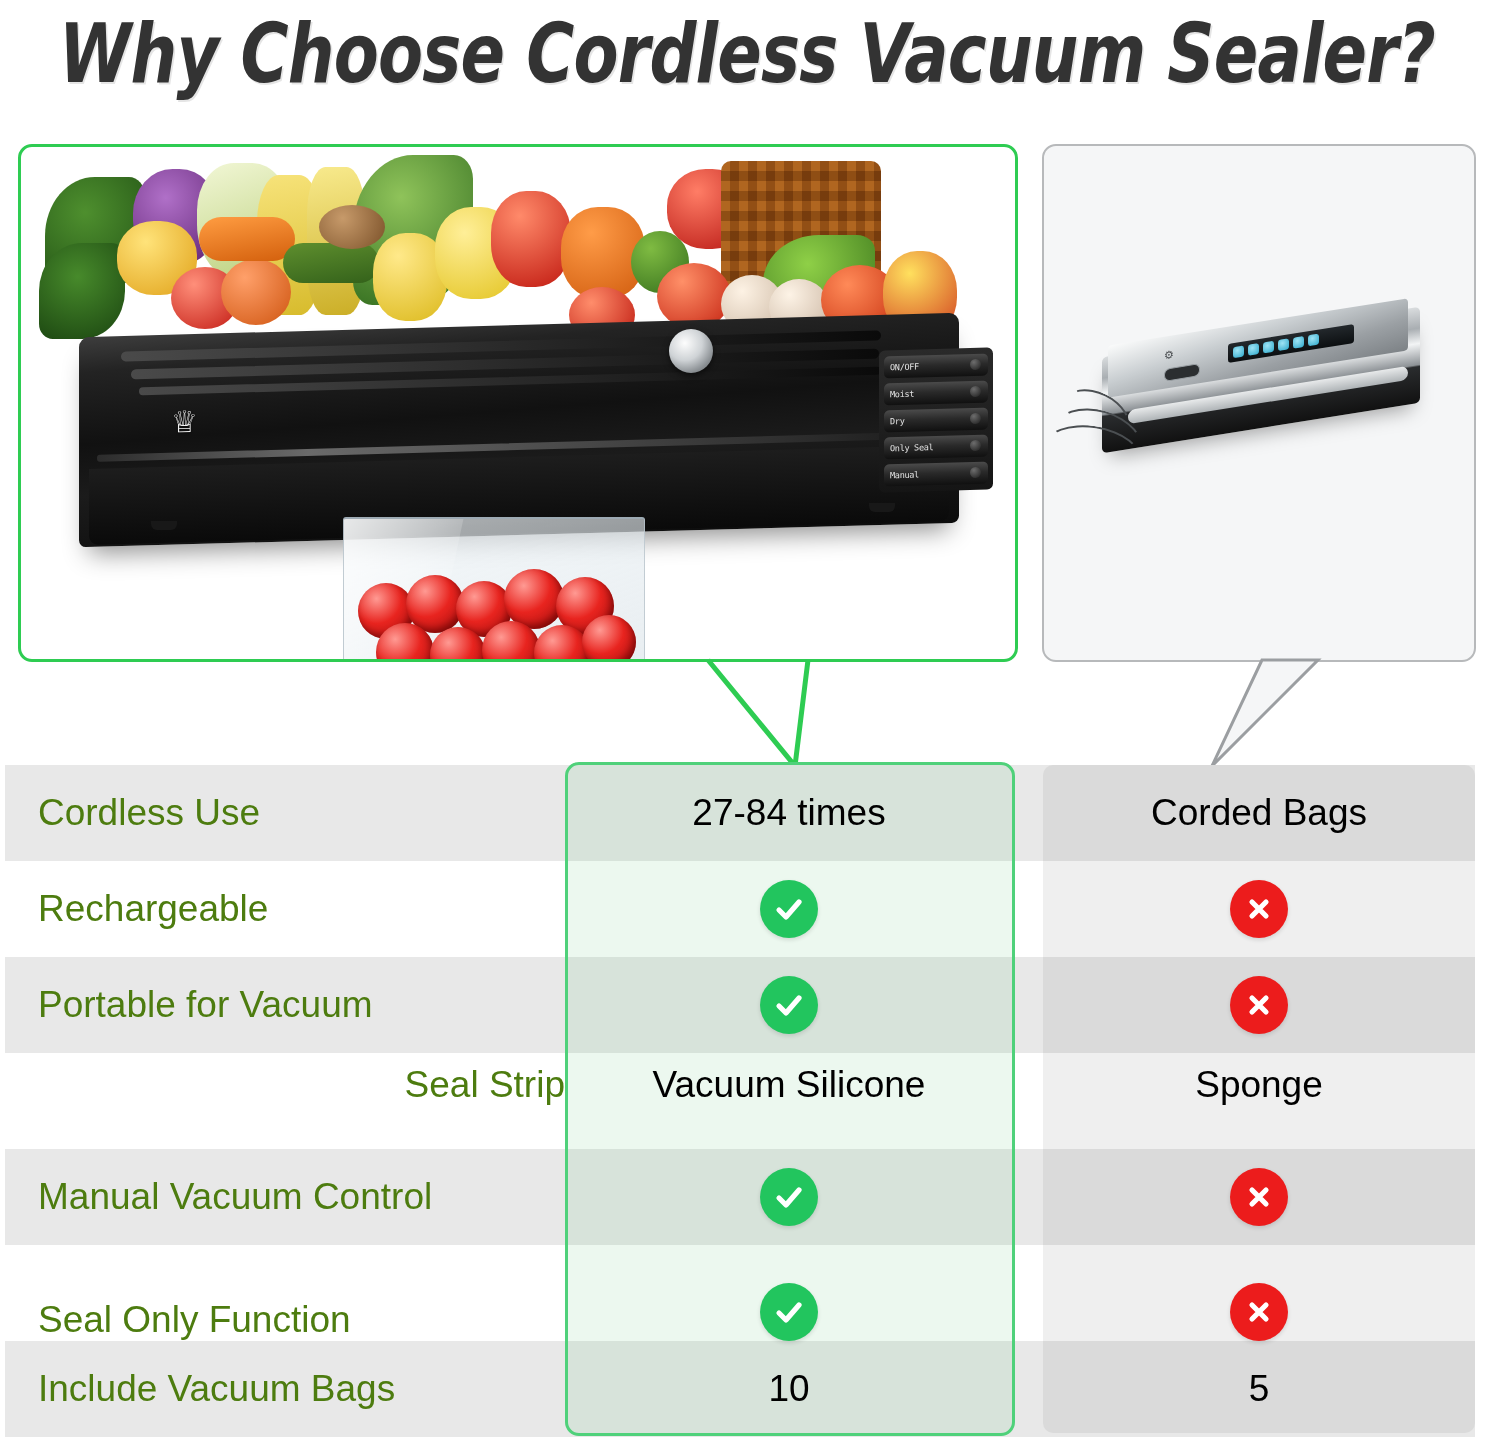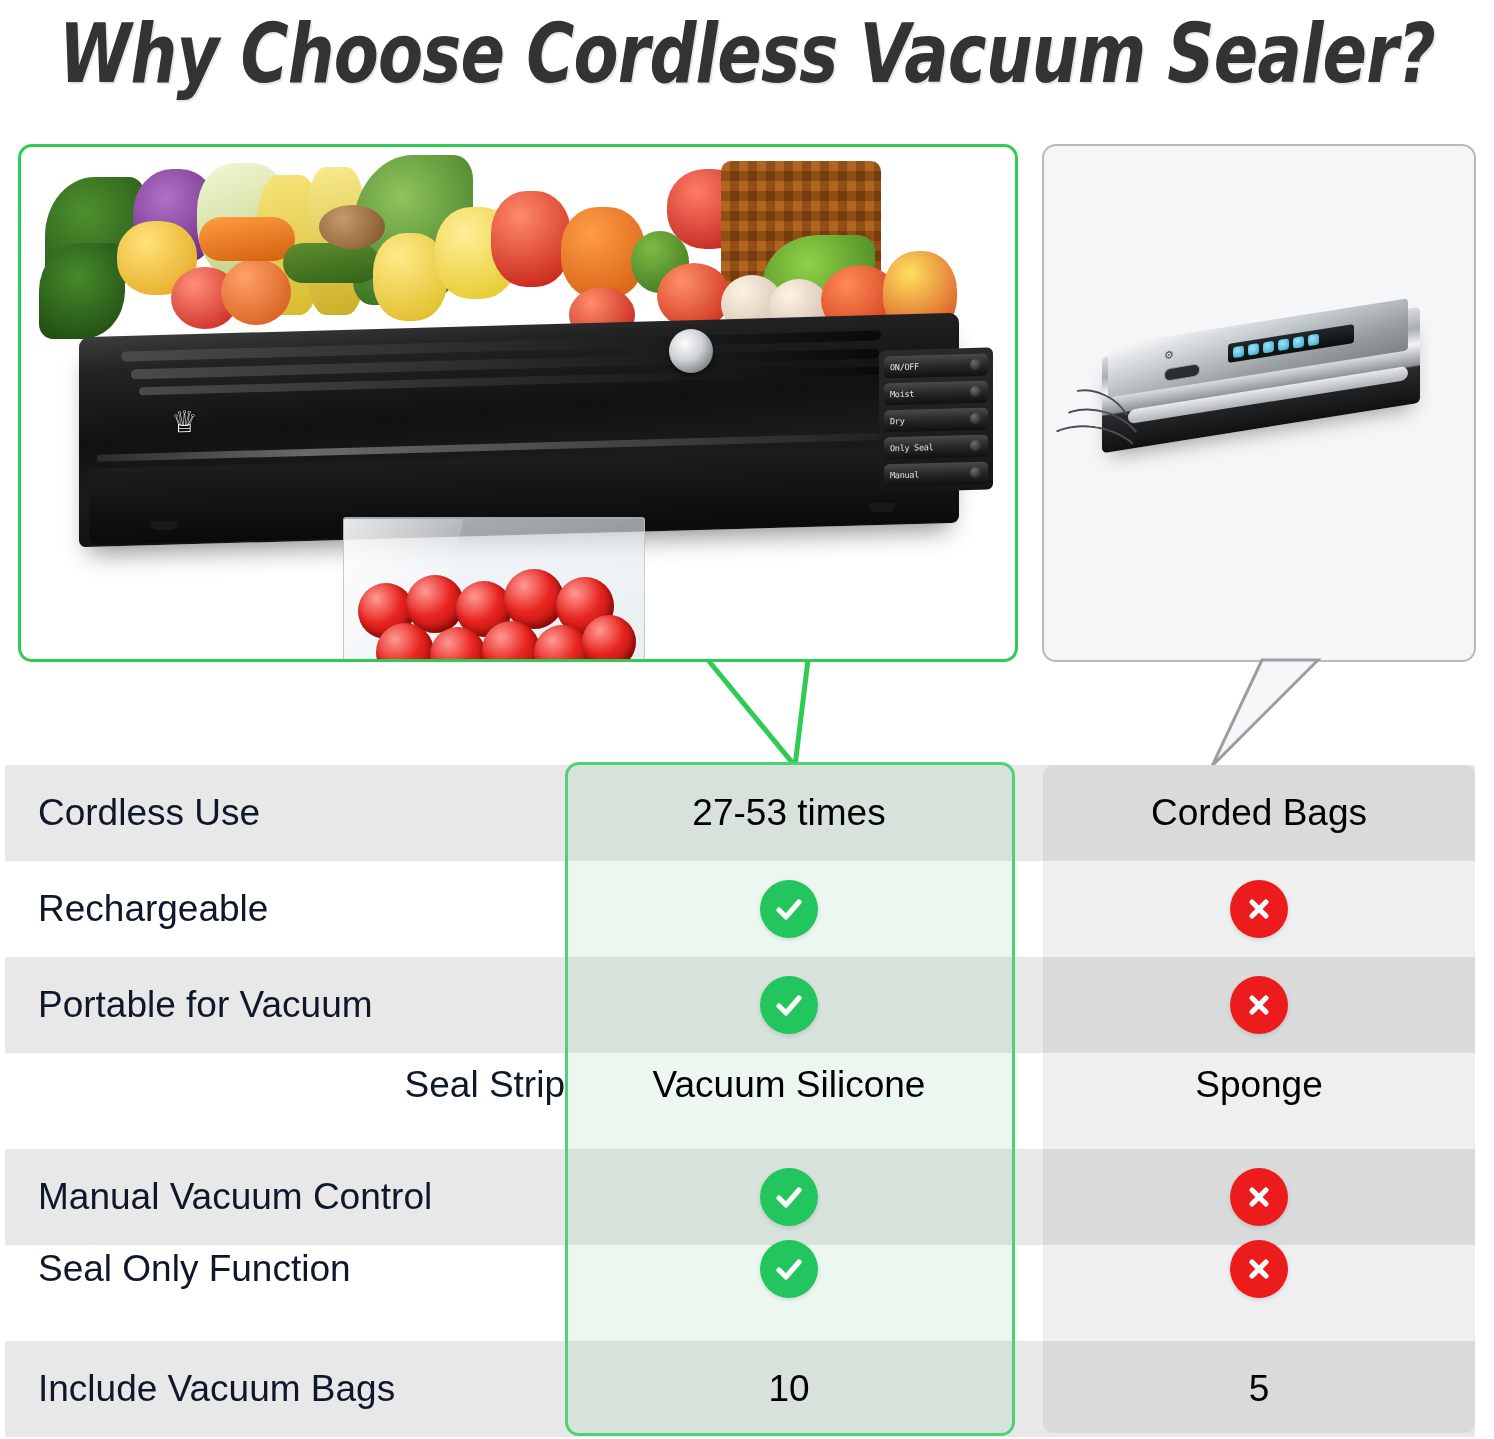--- a/index.html
+++ b/index.html
@@ -215,21 +215,21 @@
     width: 1494px; height: 674px;
   }
   .row {
     position: absolute; left: 5px; width: 1470px; height: 96px;
     display: flex; align-items: center;
   }
   .row.odd  { background: #e8e8e8; }
   .row.even { background: #ffffff; }
   .cell-label {
     width: 560px; padding-left: 33px; box-sizing: border-box;
-    font-size: 37px; color: #0f172a; white-space: nowrap;
+    font-size: 37px; color: #4d7c0f; white-space: nowrap;
   }
   .cell-mid, .cell-right {
     display:flex; align-items:center; justify-content:center;
     font-size: 37px; color: #000000; white-space: nowrap;
   }
   .cell-mid   { width: 448px; }
   .cell-right { width: 432px; margin-left: 30px; }
 
   
   #mid-tint {
@@ -391,21 +391,21 @@
   <div class="row even" style="top:480px;"></div>
   <div class="row odd" style="top:576px;"></div>
 
   <div id="right-tint"></div>
   <div id="mid-tint"></div>
 
   <div class="cells-layer">
 
     <div class="cells-row" style="top:0px;">
       <div class="cell-label">Cordless Use</div>
-      <div class="cell-mid">27-53 times</div>
+      <div class="cell-mid">27-84 times</div>
       <div class="cell-right">Corded Bags</div>
     </div>
 
     <div class="cells-row" style="top:96px;">
       <div class="cell-label">Rechargeable</div>
       <div class="cell-mid">
         <span class="mark ok">
           <svg width="34" height="34" viewBox="0 0 34 34">
               <path d="M7 18 L14 25 L27 10" fill="none" stroke="#ffffff" stroke-width="5.2" stroke-linecap="round" stroke-linejoin="round"></path>
             </svg>
@@ -455,21 +455,21 @@
       </div>
       <div class="cell-right">
         <span class="mark no">
           <svg width="30" height="30" viewBox="0 0 30 30">
               <path d="M8 8 L22 22 M22 8 L8 22" fill="none" stroke="#ffffff" stroke-width="5.2" stroke-linecap="round"></path>
             </svg>
         </span>
       </div>
     </div>
 
-    <div class="cells-row" style="top:456px;">
+    <div class="cells-row" style="top:480px;align-items:flex-end;">
       <div class="cell-label">Seal Only Function</div>
       <div class="cell-mid">
         <span class="mark ok">
           <svg width="34" height="34" viewBox="0 0 34 34">
               <path d="M7 18 L14 25 L27 10" fill="none" stroke="#ffffff" stroke-width="5.2" stroke-linecap="round" stroke-linejoin="round"></path>
             </svg>
         </span>
       </div>
       <div class="cell-right">
         <span class="mark no">

